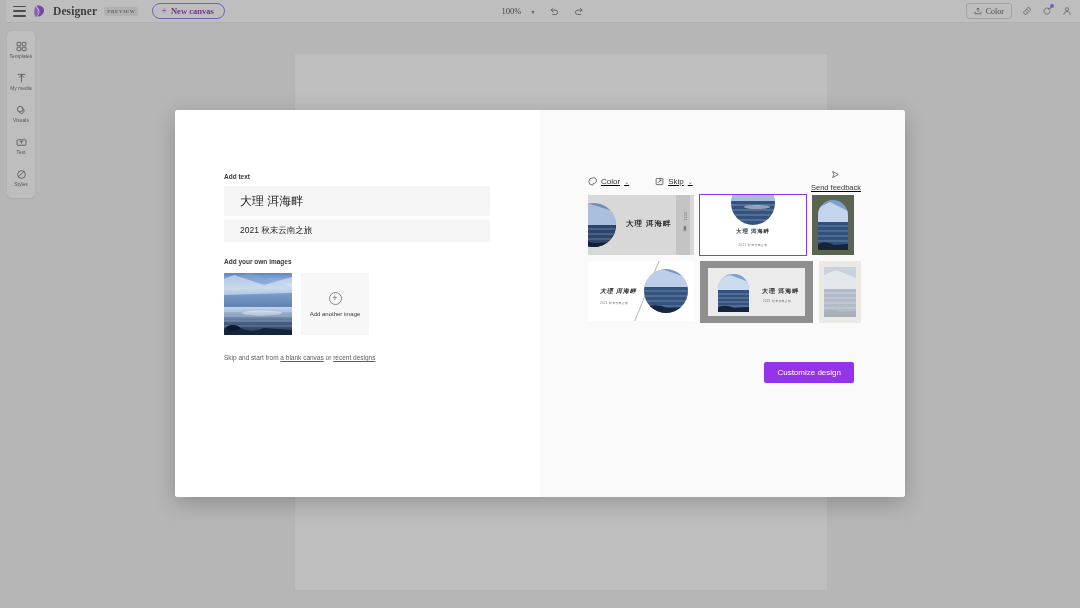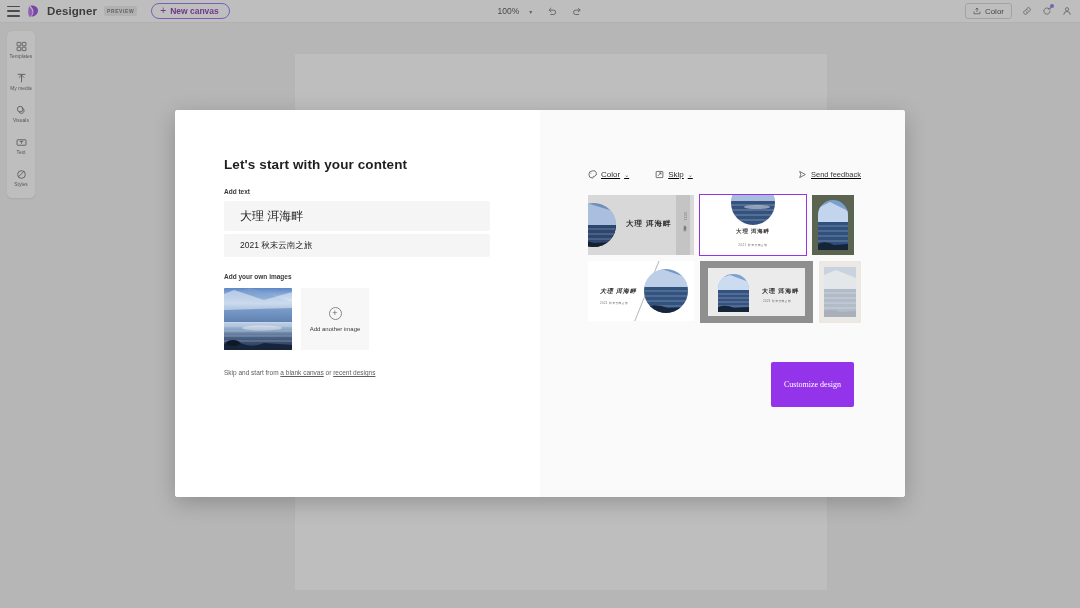--- a/index.html
+++ b/index.html
@@ -11,24 +11,24 @@
   }
 
   
   #app-shell {
     position: absolute; inset: 0;
     background: #f3f2f1;
   }
 
   
   #topbar {
-    position: absolute; top: 0; left: 0; right: 0; height: 23px;
+    position: absolute; top: 0; left: 6px; right: 0; height: 23px;
     background: #ffffff;
     border-bottom: 1px solid #e8e8e8;
-    display: flex; align-items: center;
+    display: flex; align-items: center; font-family: Liberation Serif, serif;
   }
   .tb-left { display: flex; align-items: center; gap: 7px; padding-left: 7px; }
   .hamburger { width: 13px; height: 11px; display: flex; flex-direction: column;
                justify-content: space-between; cursor: pointer; }
   .hamburger i { display: block; height: 1.5px; background: #3b3a39; border-radius: 1px; }
   .brand-logo { width: 13px; height: 14px; position: relative; }
   .brand-logo svg { display: block; }
   .brand-name { font-size: 11.5px; font-weight: 700; color: #201f1e; letter-spacing: .1px; }
   .preview-badge {
     font-size: 5px; font-weight: 700; letter-spacing: .6px;
@@ -142,36 +142,36 @@
   .skip-line a { color: #605e5c; text-decoration: underline; cursor: pointer; }
 
   
   .right-toolbar {
     position: absolute; top: 60px; left: 48px; right: 44px;
     display: flex; align-items: center; gap: 26px; text-decoration: underline;
   }
   .tool-chip { display: flex; align-items: center; gap: 4px; font-size: 8px;
                color: #323130; cursor: pointer; }
   .send-feedback { margin-left: auto; display: flex; align-items: center; gap: 4px;
-                   font-size: 7.5px; color: #3b3a39; cursor: pointer; }
+                   font-size: 7.5px; color: #3b3a39; cursor: pointer; flex-direction: column; }
 
   .grid-wrap { position: absolute; top: 85px; left: 48px; right: 0; }
   .grid-row { display: flex; gap: 6px; margin-bottom: 6px; }
   .design-card {
     width: 106px; height: 60px; position: relative;
     background: #fff; cursor: pointer; overflow: hidden;
     flex: 0 0 auto;
   }
   .design-card.selected-purple { outline: 1.5px solid #9333ea; outline-offset: 0px; }
   .design-card.clipped { width: 42px; }
 
   .customize-btn {
     position: absolute; right: 51px; top: 252px;
     background: #9333ea; color: #fff; border: none; border-radius: 2px;
-    padding: 18px 13px; font-size: 8px; cursor: pointer; white-space: nowrap; font-family: Liberation Serif, serif;
+    padding: 6px 13px; font-size: 8px; cursor: pointer; white-space: nowrap;
   }
 
   
   .dc-bg { position: absolute; inset: 0; }
   .dc-title { position: absolute; font-weight: 600; color: #2b2b2b; white-space: nowrap; }
   .dc-sub { position: absolute; color: #6b6b6b; white-space: nowrap; }
 </style>
 </head>
 <body>
 
@@ -301,21 +301,20 @@
   </div>
 
   <div id="canvas-card"></div>
 </div>
 
 <div id="overlay"></div>
 
 <div id="modal">
 
   <div id="modal-left">
-    <div class="panel-title">Let's start with your content</div>
 
     <div class="field-label">Add text</div>
 
     <div class="text-input primary">
       <span>大理 洱海畔</span>
     </div>
     <div class="text-input secondary">
       <span>2021 秋末云南之旅</span>
     </div>
 

